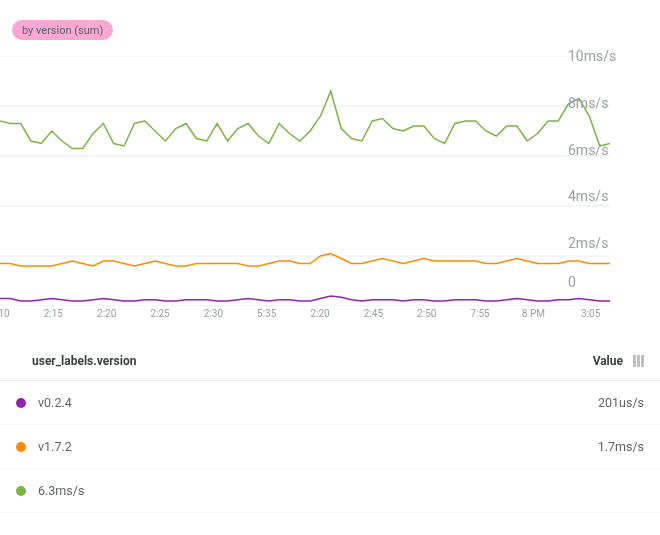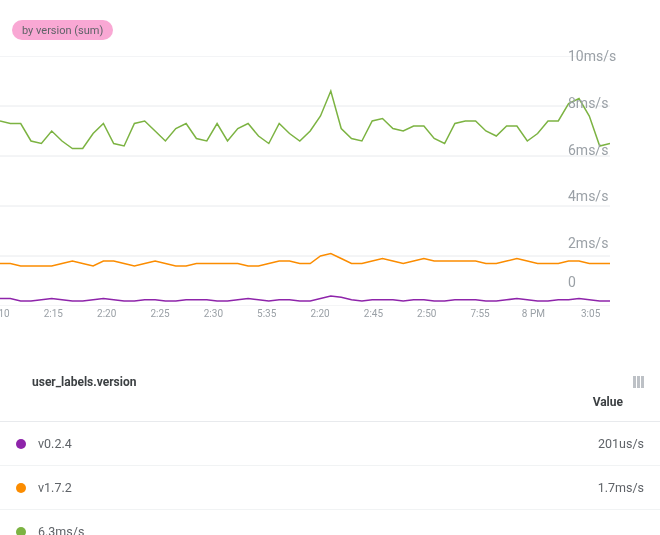--- a/index.html
+++ b/index.html
@@ -86,21 +86,21 @@
     .legend-header {
       display: flex;
       align-items: center;
       padding: 12px 16px 12px 32px;
       border-bottom: 1px solid #e8eaed;
       font-weight: 700;
       color: #3c4043;
       font-size: 12px;
     }
     .legend-header .spacer { flex: 1; }
-    .legend-header .value-h { margin-right: 10px; margin-top: 41px; }
+    .legend-header .value-h { margin-right: 10px; }
     .columns-icon {
       display: inline-flex;
       gap: 1px;
     }
     .columns-icon span {
       width: 3px; height: 12px; background: #bdc1c6; display: inline-block;
     }
     .legend-row {
       display: flex;
       align-items: center;

